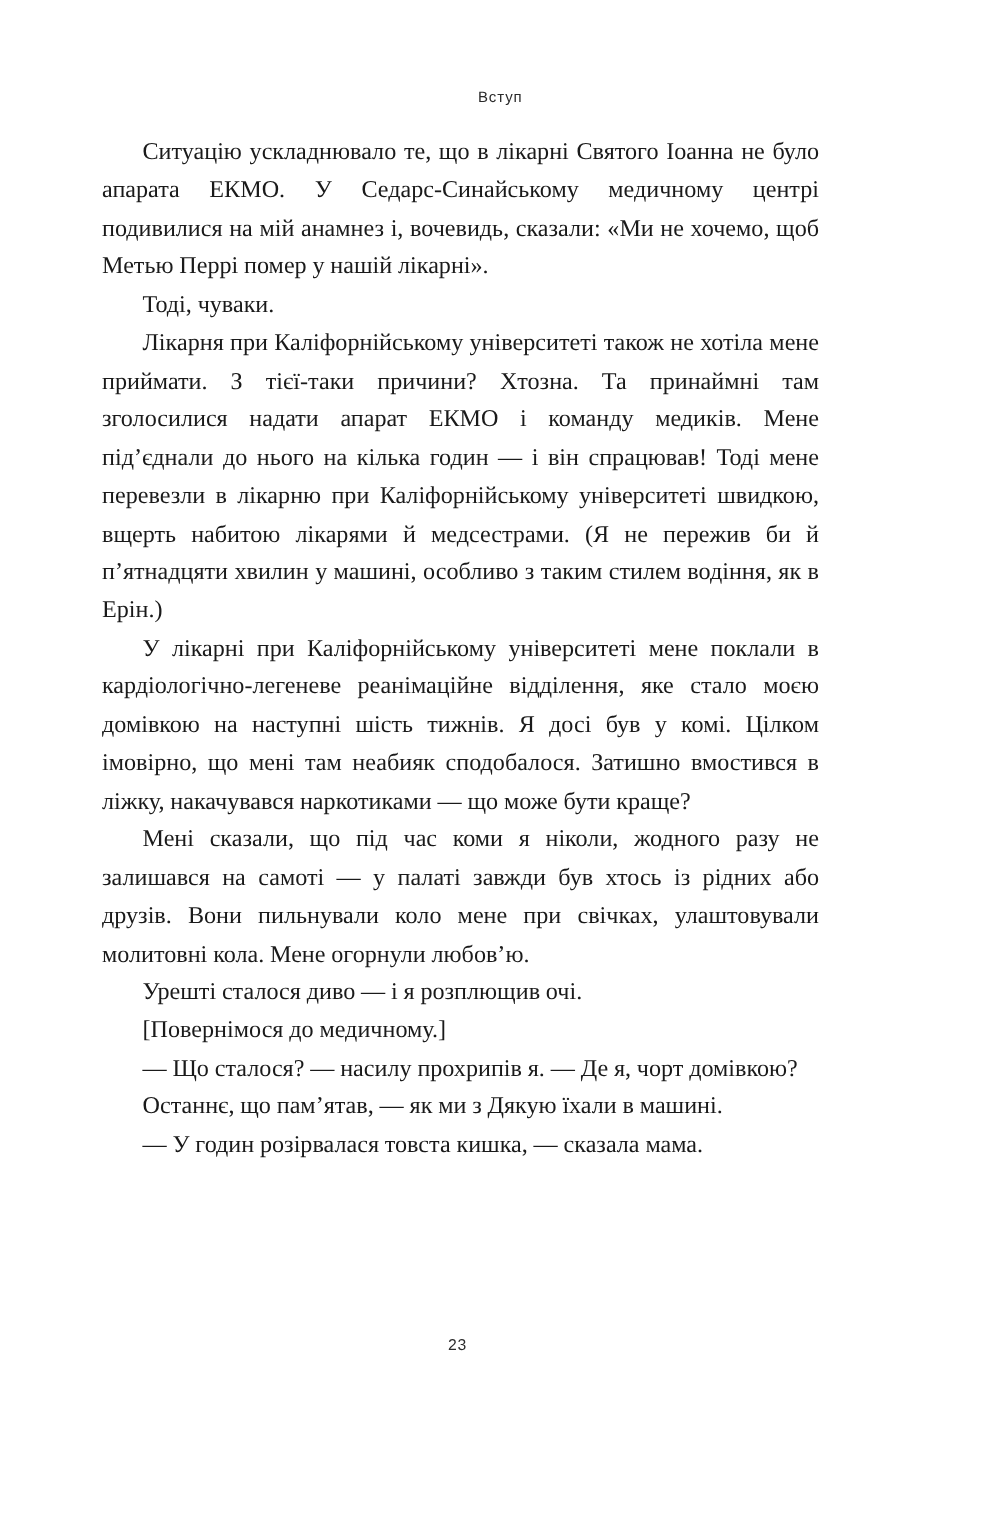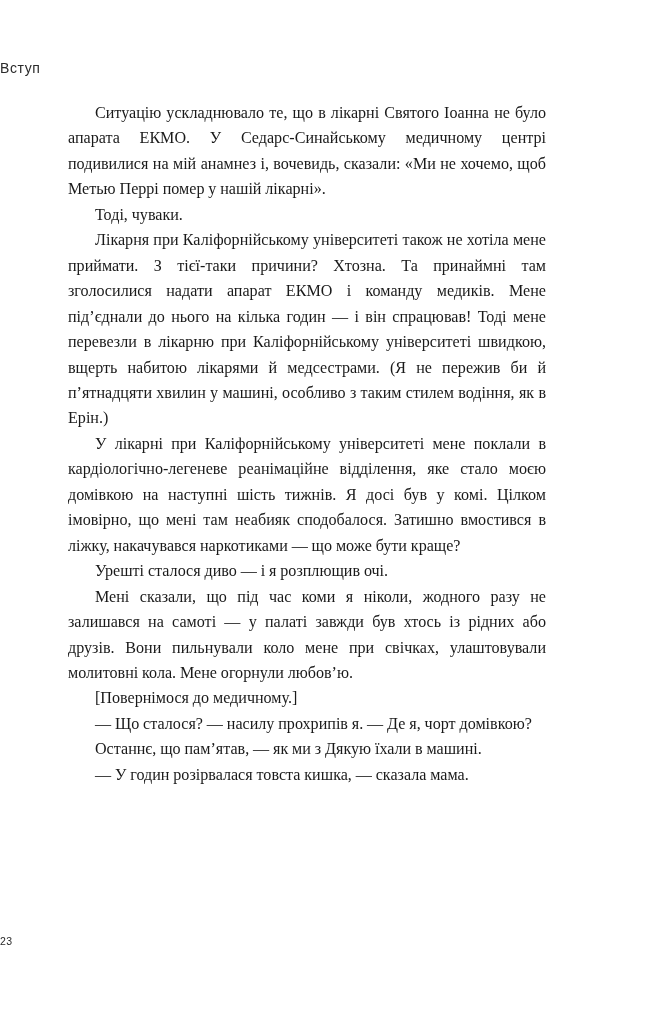--- a/index.html
+++ b/index.html
@@ -19,71 +19,72 @@
     margin: 0 auto;
     background: #ffffff;
     box-sizing: border-box;
     overflow: hidden;
   }
   .running-head {
     position: absolute;
     top: 60px;
     left: 0;
     width: 667px;
+    text-align: center;
     font-family: "Liberation Sans", "DejaVu Sans", sans-serif;
-    font-size: 14px;
+    font-size: 10px;
     letter-spacing: 0.6px;
     color: #2a2a2a;
   }
   .text-block {
     position: absolute;
-    top: 100px;
+    top: 89px;
     left: 68px;
     width: 478px;
   }
   .para {
     margin: 0;
     text-indent: 27px;
     text-align: justify;
     font-size: 16.1px;
     line-height: 25.45px;
     color: #1a1a1a;
     hyphens: manual;
     -webkit-hyphens: manual;
     word-spacing: -0.15px;
   }
   .para.last-flush {
     text-align-last: left;
   }
   .folio {
     position: absolute;
-    top: 935px;
+    top: 891px;
     left: 0;
     width: 610px;
-    text-align: left;
+    text-align: center;
     font-family: "Liberation Sans", "DejaVu Sans", sans-serif;
     font-size: 10.5px;
     letter-spacing: 0.5px;
     color: #2a2a2a;
   }
 </style>
 </head>
 <body>
 
 <div class="page">
 
   <div class="running-head">Вступ</div>
 
   <div class="text-block">
       <p class="para">Ситуацію ускладнювало те, що в лікарні Святого Іоанна не було апарата ЕКМО. У Седарс-Синайському медичному центрі подивилися на мій анамнез і, вочевидь, сказали: «Ми не хочемо, щоб Метью Перрі помер у нашій лікарні».</p>
       <p class="para">Тоді, чуваки.</p>
       <p class="para">Лікарня при Каліфорнійському університеті також не хотіла мене приймати. З тієї-таки причини? Хтозна. Та принаймні там зголосилися надати апарат ЕКМО і команду медиків. Мене під’єднали до нього на кілька годин — і він спрацював! Тоді мене перевезли в лікарню при Каліфорнійському університеті швидкою, вщерть набитою лікарями й медсестрами. (Я не пережив би й п’ятнадцяти хвилин у машині, особливо з таким стилем водіння, як в Ерін.)</p>
       <p class="para">У лікарні при Каліфорнійському університеті мене поклали в кардіологічно-легеневе реанімаційне відділення, яке стало моєю домівкою на наступні шість тижнів. Я досі був у комі. Цілком імовірно, що мені там неабияк сподобалося. Затишно вмостився в ліжку, накачувався наркотиками — що може бути краще?</p>
+      <p class="para">Мені сказали, що під час коми я ніколи, жодного разу не залишався на самоті — у палаті завжди був хтось із рідних або друзів. Вони пильнували коло мене при свічках, улаштовували молитовні кола. Мене огорнули любов’ю.</p>
       <p class="para">Урешті сталося диво — і я розплющив очі.</p>
-      <p class="para">Мені сказали, що під час коми я ніколи, жодного разу не залишався на самоті — у палаті завжди був хтось із рідних або друзів. Вони пильнували коло мене при свічках, улаштовували молитовні кола. Мене огорнули любов’ю.</p>
       <p class="para">[Повернімося до медичному.]</p>
       <p class="para">— Що сталося? — насилу прохрипів я. — Де я, чорт домівкою?</p>
       <p class="para">Останнє, що пам’ятав, — як ми з Дякую їхали в машині.</p>
       <p class="para">— У годин розірвалася товста кишка, — сказала мама.</p>
     </div>
 
   <div class="folio">23</div>
 
 </div>
 

